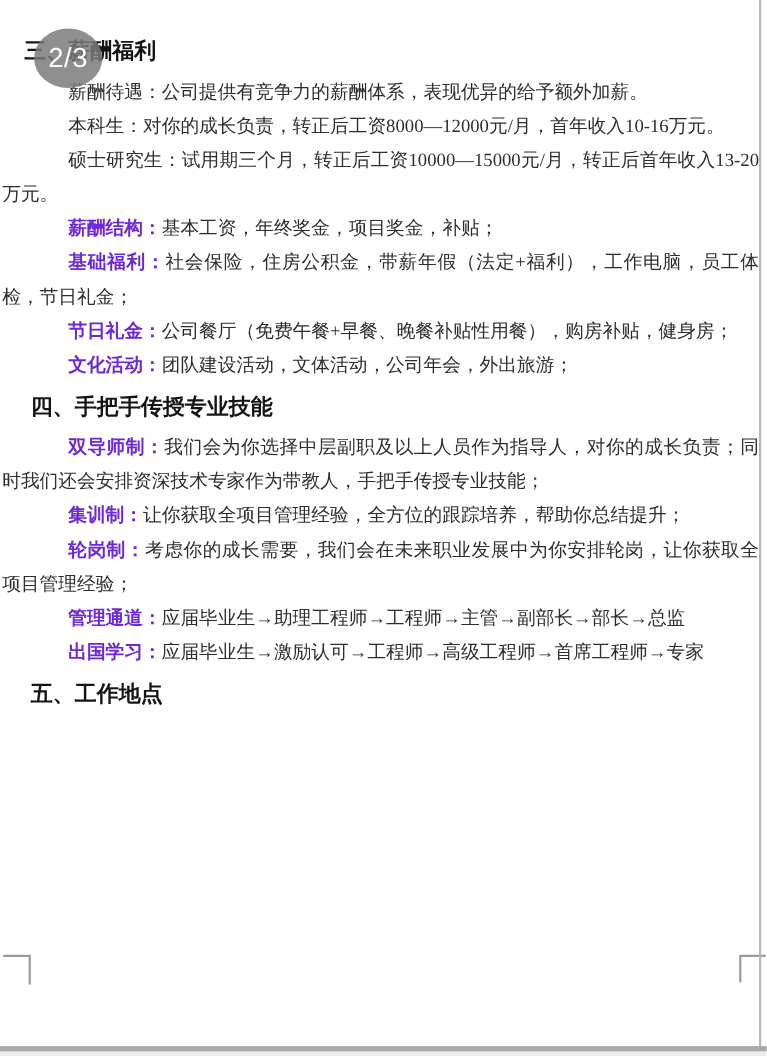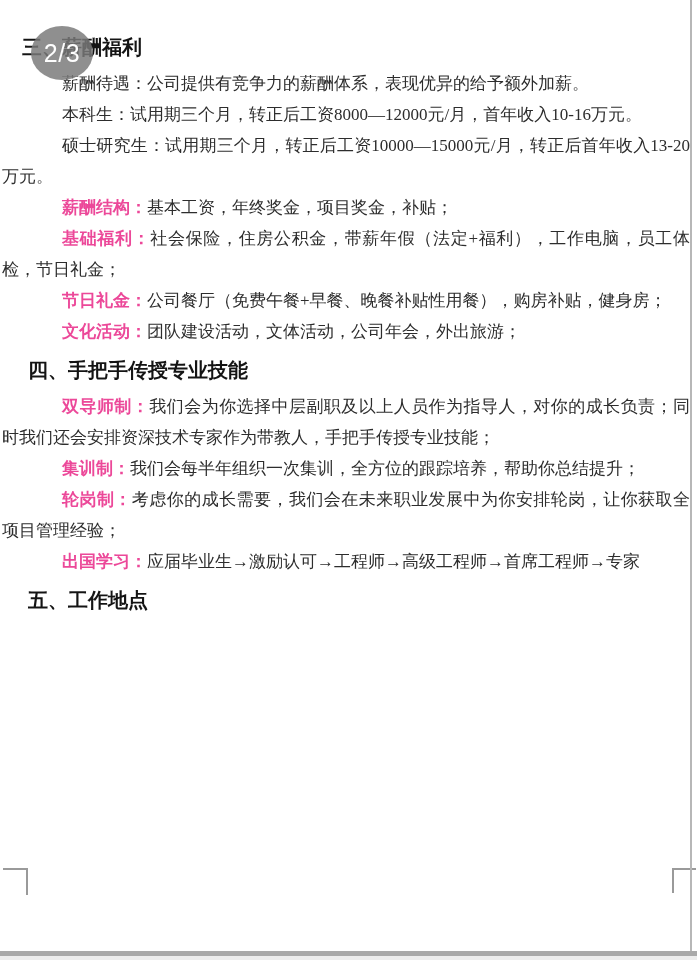--- a/index.html
+++ b/index.html
@@ -17,21 +17,21 @@
     color:#2d2d2d;
   }
   .content h2{
     font-size:20px;line-height:34px;font-weight:700;color:#141414;
     margin:6px 0 4px 26px;text-align:left;
   }
   .content h2:first-child{margin-top:0;margin-left:20px;}
   .content p{
     font-size:17px;line-height:31px;margin:0;text-indent:60px;font-family:Liberation Serif, serif;
   }
-  .content p .lbl{font-weight:700;color:#ec4899;}
+  .content p .lbl{font-weight:700;color:#6d28d9;}
   .badge{
     position:absolute;left:31px;top:26px;width:62px;height:54px;
     border-radius:50%;
     background:rgba(122,122,122,0.84);
     display:flex;align-items:center;justify-content:center;
     z-index:5;
   }
   .badge span{
     color:#fdfdfd;font-size:25px;line-height:1;letter-spacing:0.5px;
   }
@@ -56,32 +56,33 @@
 
   <div class="badge">
     <span>2/3</span>
   </div>
 
   <div class="content">
 
     <h2>三、薪酬福利</h2>
 
     <p><span class="lbl"></span><span>薪酬待遇：公司提供有竞争力的薪酬体系，表现优异的给予额外加薪。</span></p>
-    <p><span class="lbl"></span><span>本科生：试用期三个月，转正后工资8000—12000元/月，首年收入10-16万元。</span></p>
+    <p><span class="lbl"></span><span>本科生：对你的成长负责，转正后工资8000—12000元/月，首年收入10-16万元。</span></p>
     <p><span class="lbl"></span><span>硕士研究生：试用期三个月，转正后工资10000—15000元/月，转正后首年收入13-20万元。</span></p>
     <p><span class="lbl">薪酬结构：</span><span>基本工资，年终奖金，项目奖金，补贴；</span></p>
     <p><span class="lbl">基础福利：</span><span>社会保险，住房公积金，带薪年假（法定+福利），工作电脑，员工体检，节日礼金；</span></p>
     <p><span class="lbl">节日礼金：</span><span>公司餐厅（免费午餐+早餐、晚餐补贴性用餐），购房补贴，健身房；</span></p>
     <p><span class="lbl">文化活动：</span><span>团队建设活动，文体活动，公司年会，外出旅游；</span></p>
 
     <h2>四、手把手传授专业技能</h2>
 
     <p><span class="lbl">双导师制：</span><span>我们会为你选择中层副职及以上人员作为指导人，对你的成长负责；同时我们还会安排资深技术专家作为带教人，手把手传授专业技能；</span></p>
-    <p><span class="lbl">集训制：</span><span>我们会每半年组织一次集训，全方位的跟踪培养，帮助你总结提升；</span></p>
+    <p><span class="lbl">集训制：</span><span>让你获取全项目管理经验，全方位的跟踪培养，帮助你总结提升；</span></p>
     <p><span class="lbl">轮岗制：</span><span>考虑你的成长需要，我们会在未来职业发展中为你安排轮岗，让你获取全项目管理经验；</span></p>
+    <p><span class="lbl">管理通道：</span><span>应届毕业生→助理工程师→工程师→主管→副部长→部长→总监</span></p>
     <p><span class="lbl">出国学习：</span><span>应届毕业生→激励认可→工程师→高级工程师→首席工程师→专家</span></p>
 
     <h2>五、工作地点</h2>
 
   </div>
 
   <svg class="marks" width="697" height="960">
     <g stroke="#9a9a9a" stroke-width="2" fill="none">
       <path d="M3,869 H28 M27,869 V895"></path>
     </g>

